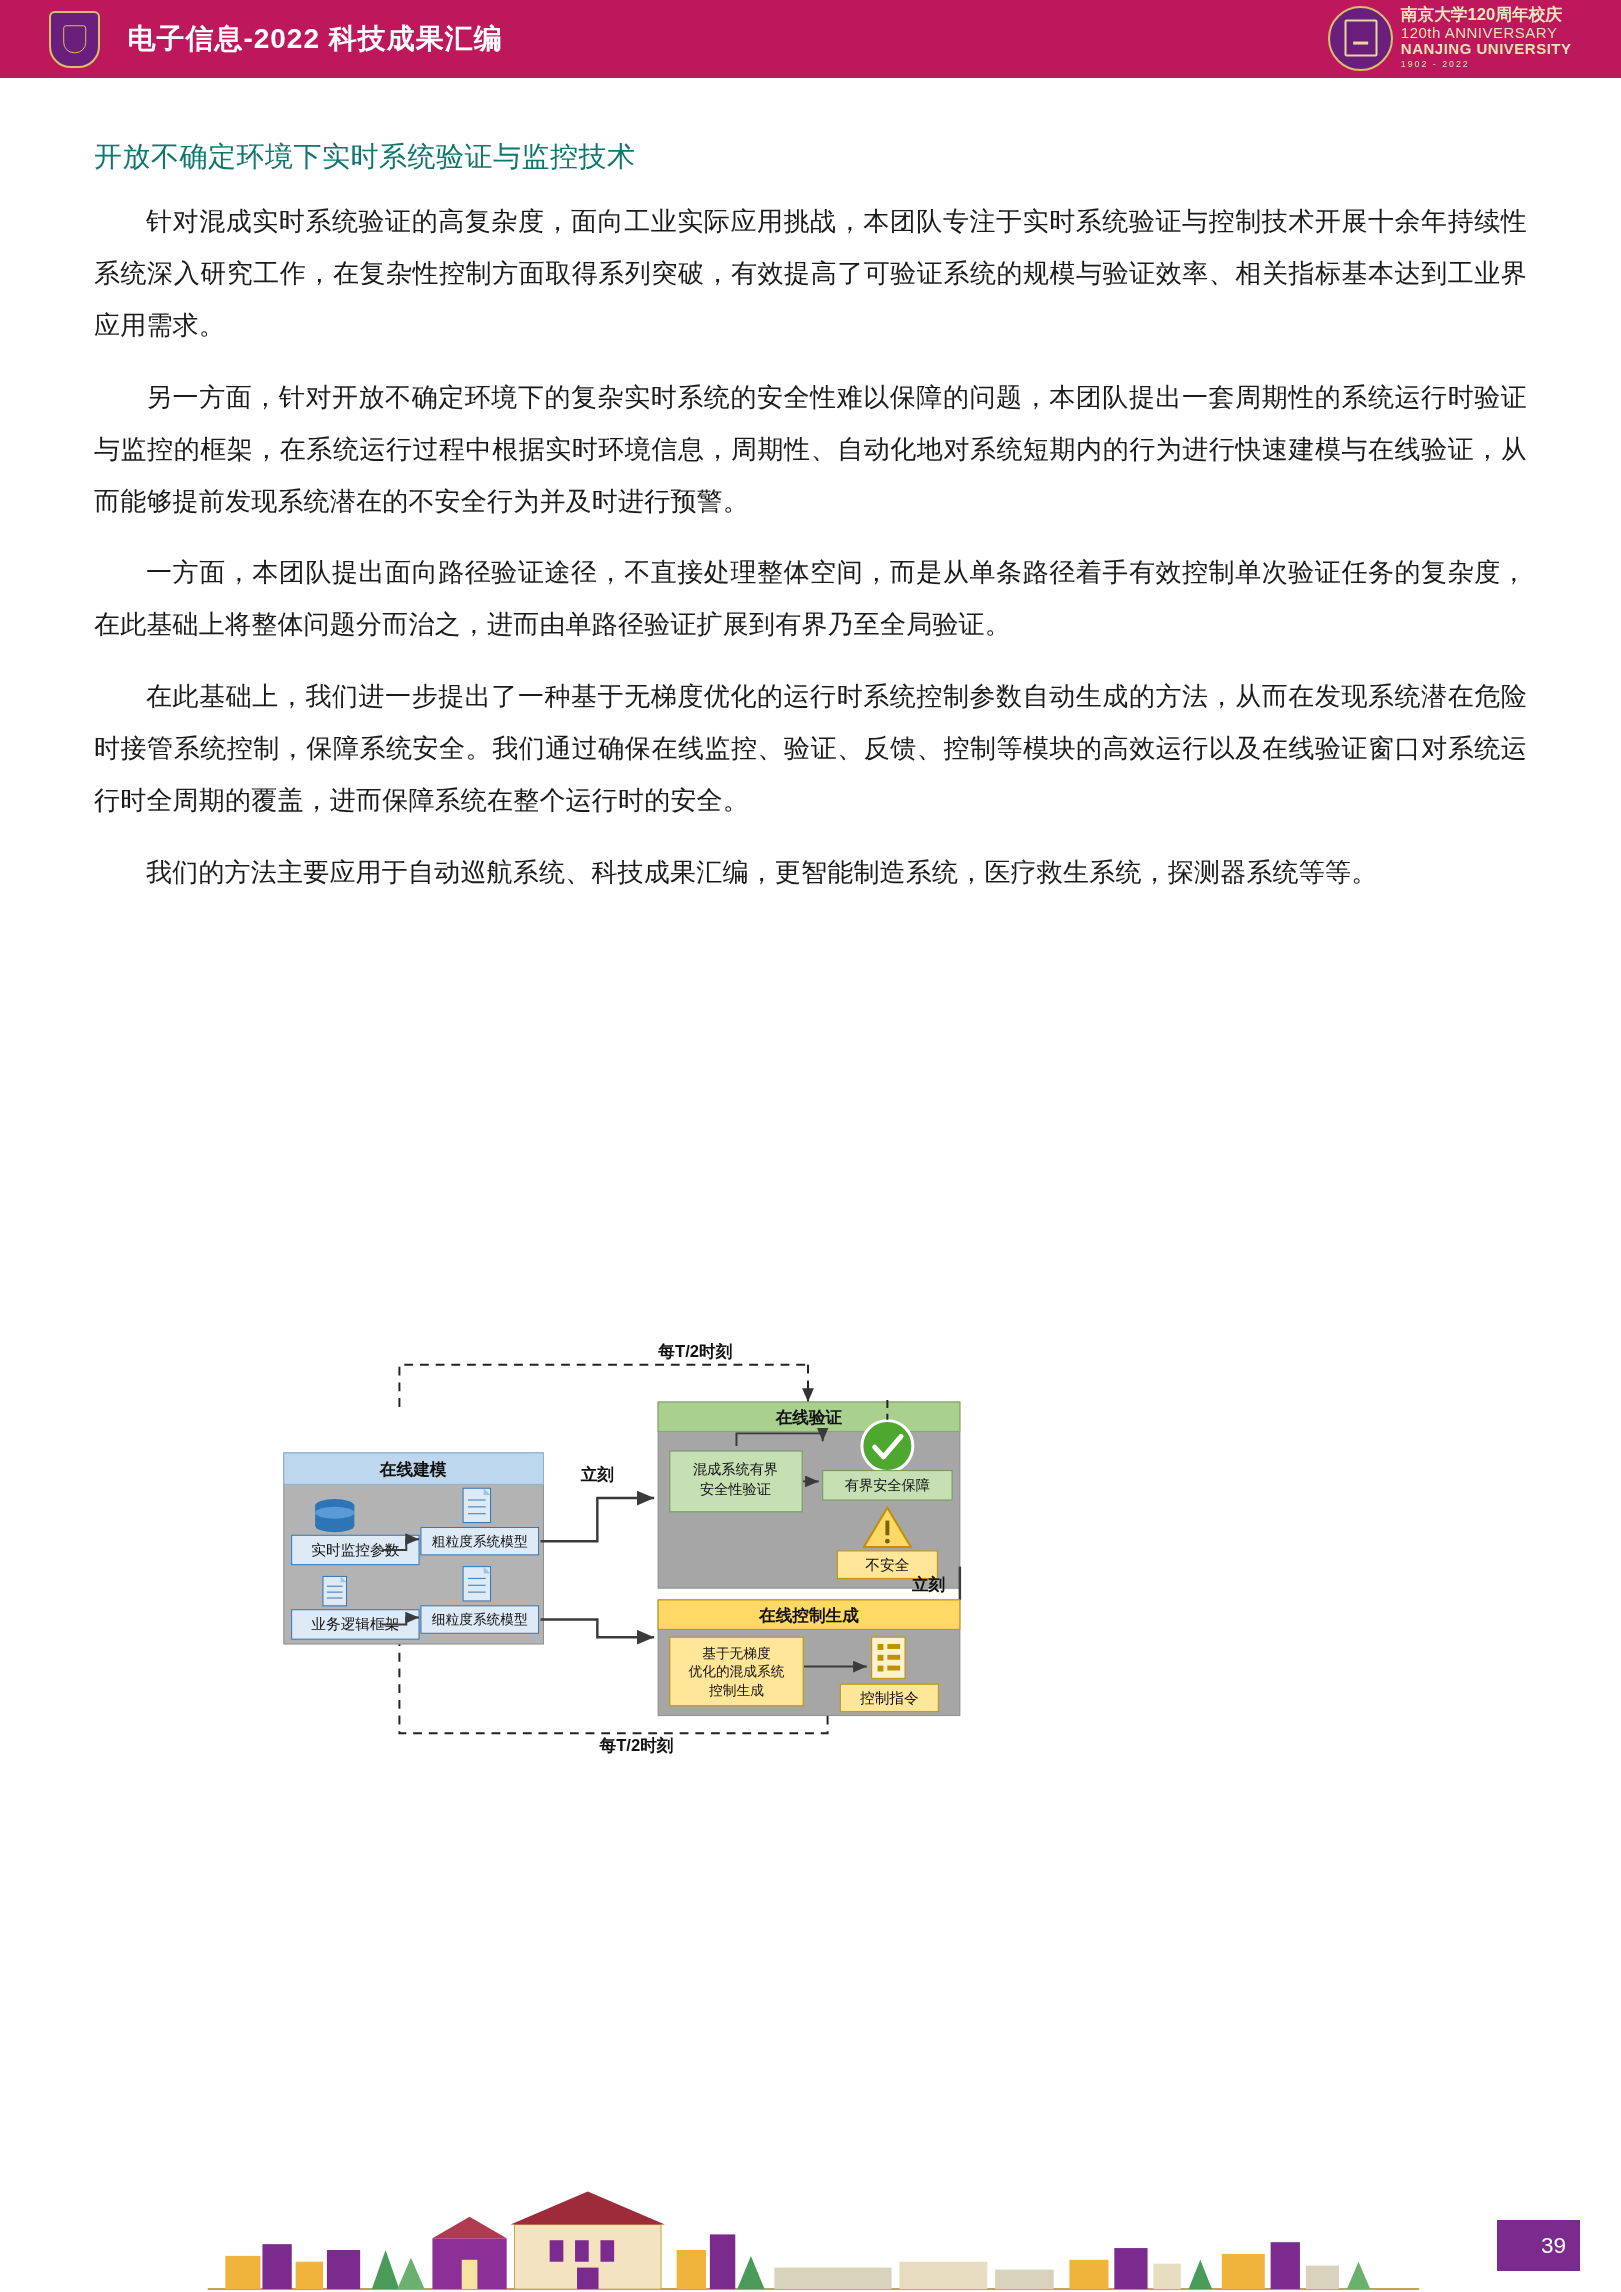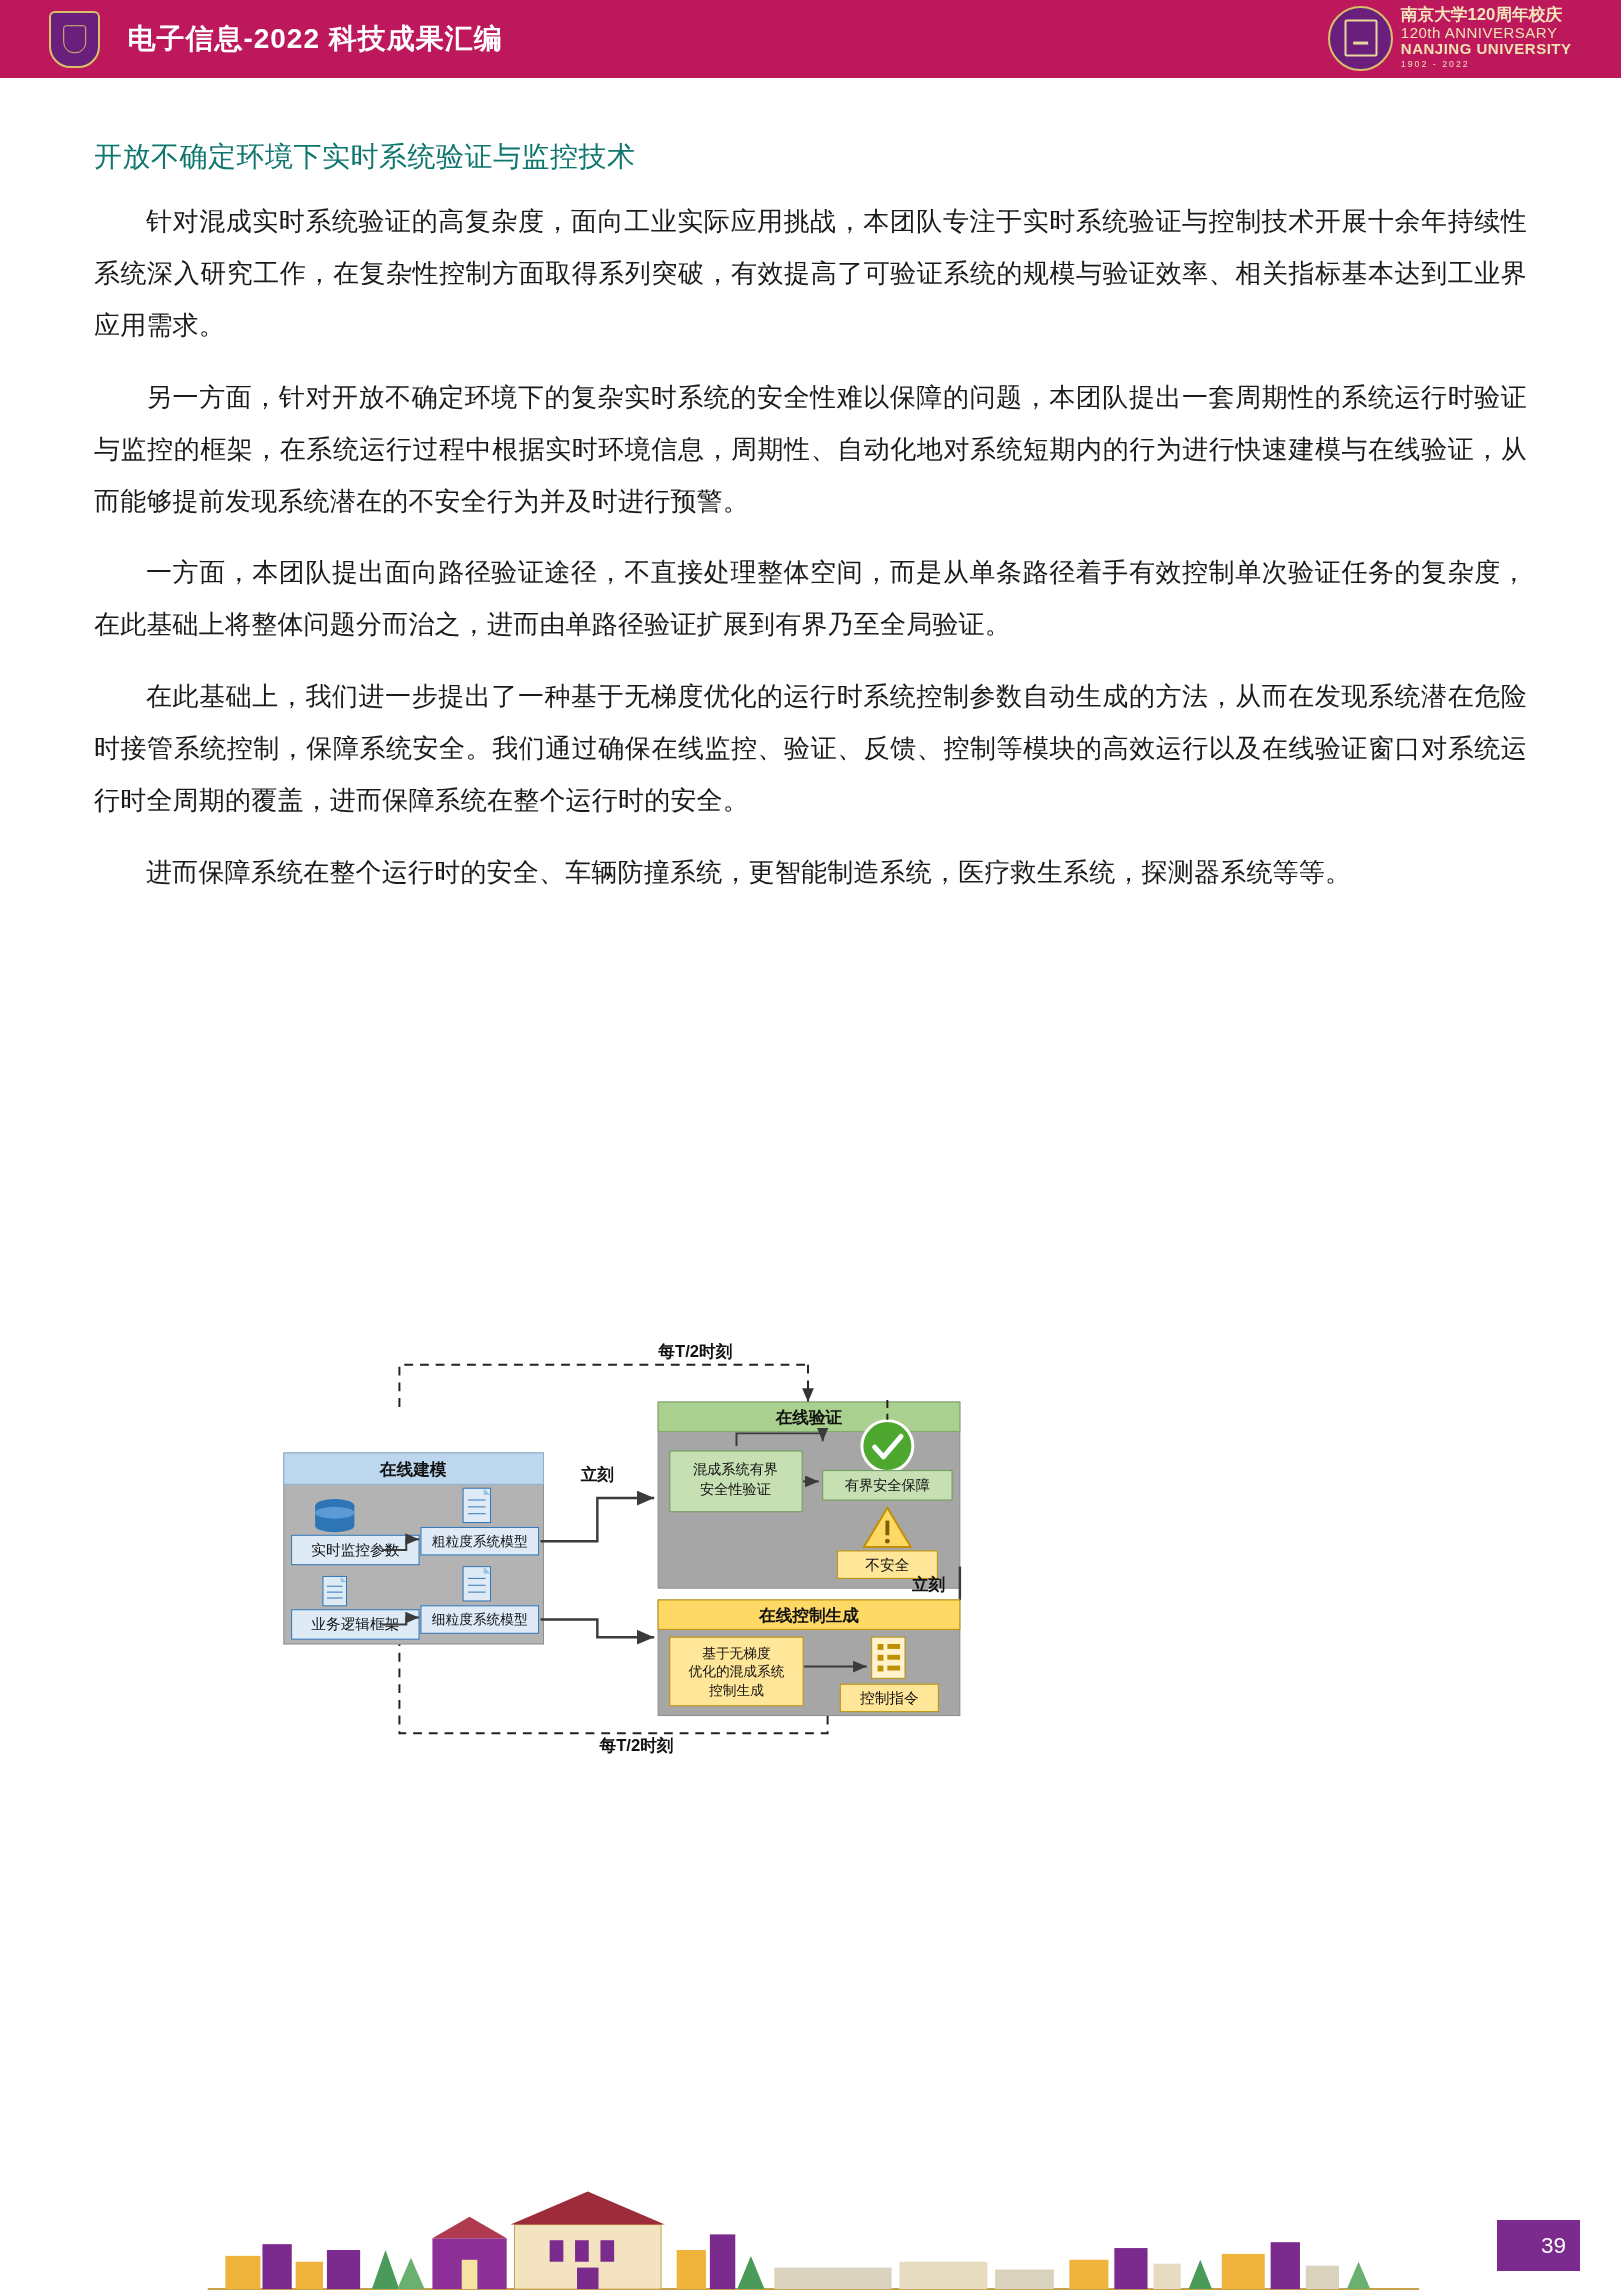--- a/index.html
+++ b/index.html
@@ -168,21 +168,21 @@
     </div>
   </div>
 </div>
 
 <div class="content">
   <div class="doc-title">开放不确定环境下实时系统验证与监控技术</div>
   <p class="para">针对混成实时系统验证的高复杂度，面向工业实际应用挑战，本团队专注于实时系统验证与控制技术开展十余年持续性系统深入研究工作，在复杂性控制方面取得系列突破，有效提高了可验证系统的规模与验证效率、相关指标基本达到工业界应用需求。</p>
   <p class="para">另一方面，针对开放不确定环境下的复杂实时系统的安全性难以保障的问题，本团队提出一套周期性的系统运行时验证与监控的框架，在系统运行过程中根据实时环境信息，周期性、自动化地对系统短期内的行为进行快速建模与在线验证，从而能够提前发现系统潜在的不安全行为并及时进行预警。</p>
   <p class="para">一方面，本团队提出面向路径验证途径，不直接处理整体空间，而是从单条路径着手有效控制单次验证任务的复杂度，在此基础上将整体问题分而治之，进而由单路径验证扩展到有界乃至全局验证。</p>
   <p class="para">在此基础上，我们进一步提出了一种基于无梯度优化的运行时系统控制参数自动生成的方法，从而在发现系统潜在危险时接管系统控制，保障系统安全。我们通过确保在线监控、验证、反馈、控制等模块的高效运行以及在线验证窗口对系统运行时全周期的覆盖，进而保障系统在整个运行时的安全。</p>
-  <p class="para">进而保障系统在整个运行时的安全、车辆防撞系统，更智能制造系统，医疗救生系统，探测器系统等等。</p>
+  <p class="para">我们的方法主要应用于自动巡航系统、科技成果汇编，更智能制造系统，医疗救生系统，探测器系统等等。</p>
 </div>
 
 <div class="figure">
   <svg class="fig-svg" width="1068" height="412" viewBox="0 0 1090 420" xmlns="http://www.w3.org/2000/svg">
     <defs>
       <marker id="arrow" markerWidth="8" markerHeight="8" refX="7" refY="3" orient="auto">
         <path d="M0,0 L7,3 L0,6 z" fill="#3b3b3b"></path>
       </marker>
       <marker id="arrowd" markerWidth="8" markerHeight="8" refX="7" refY="3" orient="auto">
         <path d="M0,0 L7,3 L0,6 z" fill="#333"></path>

